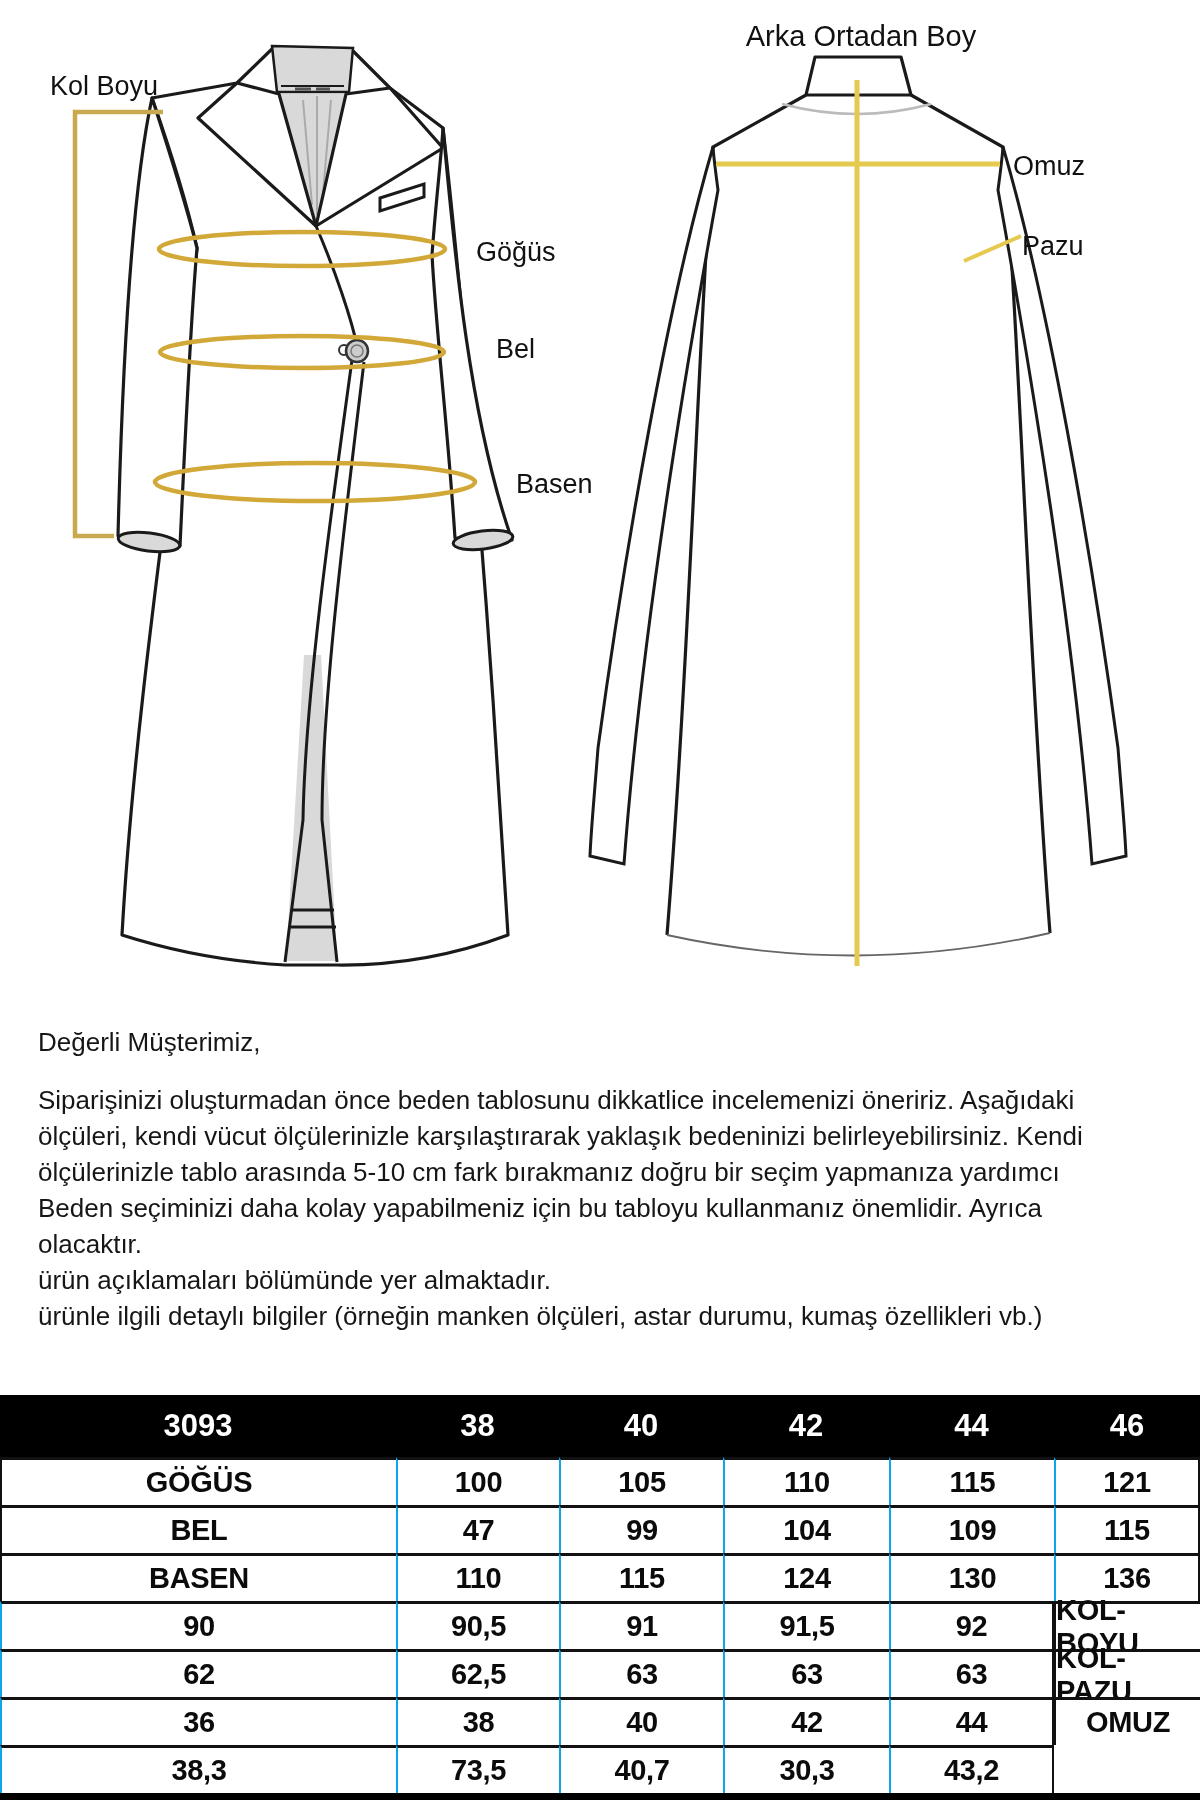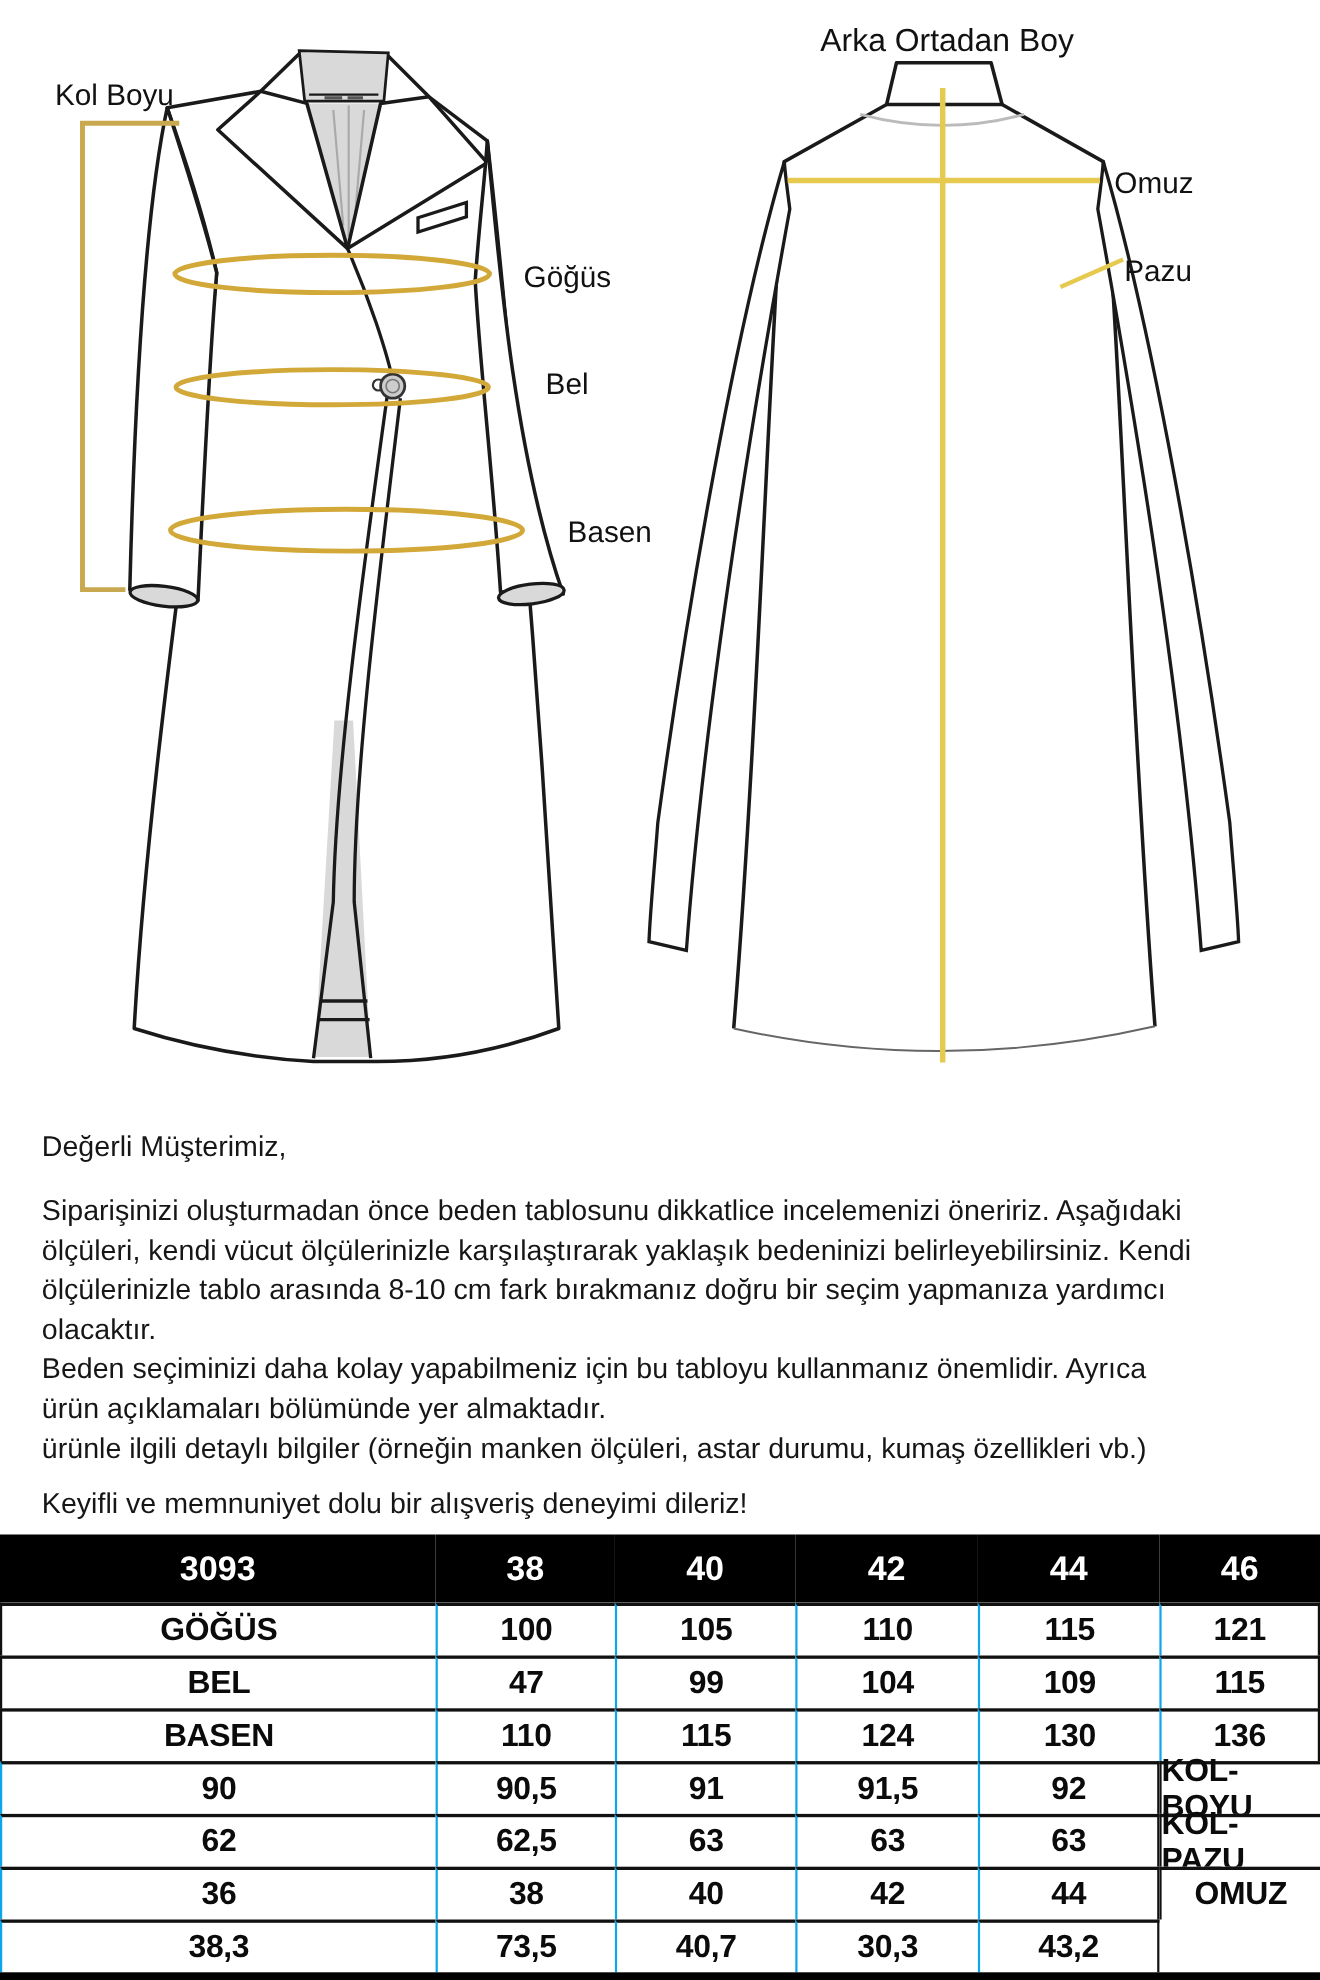--- a/index.html
+++ b/index.html
@@ -118,27 +118,26 @@
   <text class="diag-label" x="1013" y="175">Omuz</text>
   <text class="diag-label" x="1022" y="255">Pazu</text>
 </svg>
 </div>
 
 <div class="info-text">
   <p class="greeting">Değerli Müşterimiz,</p>
   <div class="body-par">
     <div class="info-line">Siparişinizi oluşturmadan önce beden tablosunu dikkatlice incelemenizi öneririz. Aşağıdaki</div>
     <div class="info-line">ölçüleri, kendi vücut ölçülerinizle karşılaştırarak yaklaşık bedeninizi belirleyebilirsiniz. Kendi</div>
-    <div class="info-line">ölçülerinizle tablo arasında 8-10 cm fark bırakmanız doğru bir seçim yapmanıza yardımcı</div>
+    <div class="info-line">ölçülerinizle tablo arasında 5-10 cm fark bırakmanız doğru bir seçim yapmanıza yardımcı</div>
+    <div class="info-line">Beden seçiminizi daha kolay yapabilmeniz için bu tabloyu kullanmanız önemlidir. Ayrıca</div>
     <div class="info-line">olacaktır.</div>
-    <div class="info-line">Beden seçiminizi daha kolay yapabilmeniz için bu tabloyu kullanmanız önemlidir. Ayrıca</div>
     <div class="info-line">ürün açıklamaları bölümünde yer almaktadır.</div>
     <div class="info-line">ürünle ilgili detaylı bilgiler (örneğin manken ölçüleri, astar durumu, kumaş özellikleri vb.)</div>
   </div>
-  <p class="closing">Keyifli ve memnuniyet dolu bir alışveriş deneyimi dileriz!</p>
 </div>
 
 <div class="size-table">
 
   <div class="st-cell st-head">3093</div>
   <div class="st-cell st-head">38</div>
   <div class="st-cell st-head">40</div>
   <div class="st-cell st-head">42</div>
   <div class="st-cell st-head">44</div>
   <div class="st-cell st-head">46</div>

